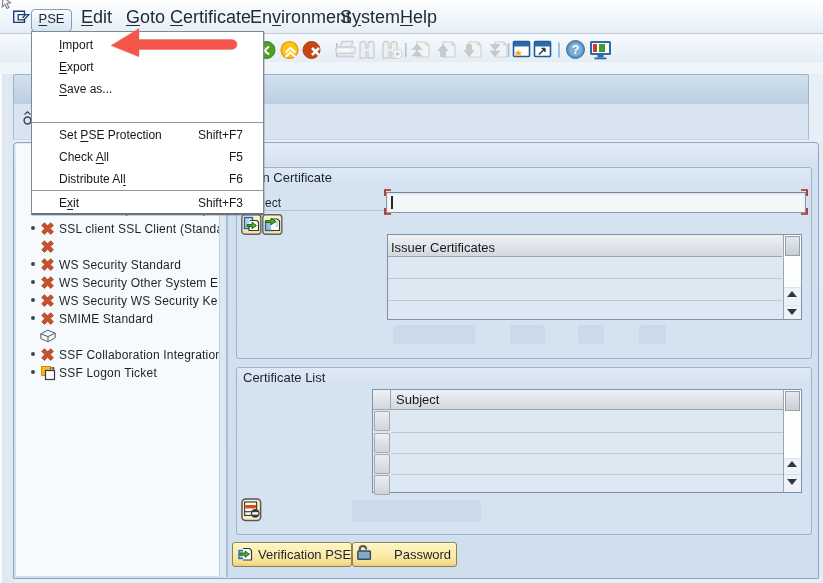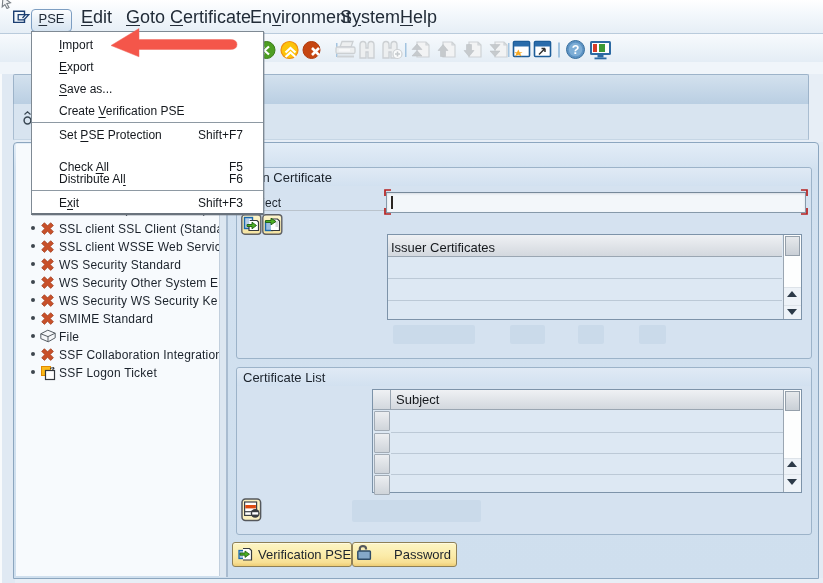--- a/index.html
+++ b/index.html
@@ -165,43 +165,35 @@
 <div class="abs" style="left:226px;top:143px;width:2px;height:434px;background:#a9bcd0;"></div>
 <div class="abs" id="tree">
  <div class="trow" style="top:56px;">
       <span class="tbul"></span>
       <span class="ttext">SSL server (Standard&nbsp;&nbsp;&nbsp;&nbsp;&nbsp;&nbsp;&nbsp;)</span>
     </div>
  <div class="trow" style="top:76px;">
       <span class="tbul"></span>
       <span class="ttext">SSL client SSL Client (Standar</span>
     </div>
- <div class="trow" style="top:94px;">
-      <span class="tbul"></span>
-      <span class="ttext">SSL client WSSE Web Servic</span>
-    </div>
  <div class="trow" style="top:112px;">
       <span class="tbul"></span>
       <span class="ttext">WS Security Standard</span>
     </div>
  <div class="trow" style="top:130px;">
       <span class="tbul"></span>
       <span class="ttext">WS Security Other System E</span>
     </div>
  <div class="trow" style="top:148px;">
       <span class="tbul"></span>
       <span class="ttext">WS Security WS Security Ke</span>
     </div>
  <div class="trow" style="top:166px;padding-left:37px;">
       <span class="tbul"></span>
       <span class="ttext">SMIME Standard</span>
-    </div>
- <div class="trow" style="top:184px;">
-      <span class="tbul"></span>
-      <span class="ttext">File</span>
     </div>
  <div class="trow" style="top:202px;">
       <span class="tbul"></span>
       <span class="ttext">SSF Collaboration Integration</span>
     </div>
  <div class="trow" style="top:220px;">
       <span class="tbul"></span>
       <span class="ttext">SSF Logon Ticket</span>
     </div>
 </div>
@@ -350,24 +342,23 @@
 </svg>
 <svg class="abs" style="left:356px;top:544px;" width="17" height="18" viewBox="0 0 17 18">
  <path d="M3.8,6.8 L3.8,4.6 Q3.8,2.2 6.9,2.2 Q10,2.2 10,4.6 L10,5.6" fill="none" stroke="#55585c" stroke-width="2.2"></path>
  <rect x="1.8" y="7" width="12.6" height="8.2" rx="0.8" fill="#85a8c8" stroke="#2e4b66" stroke-width="1.4"></rect>
 </svg>
 
 <div class="abs" id="menu">
  <div class="menuitem" style="top:2px;"><u>I</u>mport</div>
  <div class="menuitem" style="top:24px;"><u>E</u>xport</div>
  <div class="menuitem" style="top:46px;"><u>S</u>ave as...</div>
- <div class="menuitem" style="top:68px;">Create <u>V</u>erification PSE</div>
  <div class="msep" style="top:90px;"></div>
  <div class="menuitem" style="top:92px;">Set <u>P</u>SE Protection<span class="short">Shift+F7</span></div>
- <div class="menuitem" style="top:114px;margin-top:10px;">Check <u>A</u>ll<span class="short">F5</span></div>
+ <div class="menuitem" style="top:114px;">Check <u>A</u>ll<span class="short">F5</span></div>
  <div class="menuitem" style="top:136px;">Distribute Al<u>l</u><span class="short">F6</span></div>
  <div class="msep" style="top:158px;"></div>
  <div class="menuitem" style="top:160px;">E<u>x</u>it<span class="short">Shift+F3</span></div>
 </div>
 
 <svg class="abs" id="arrow" style="left:108px;top:27px;" width="132" height="35" viewBox="0 0 132 35">
  <path d="M3,18.5 L31,1.5 L31,12.5 L122,12.5 Q129,12.5 129,17.5 Q129,22.5 122,22.5 L31,22.5 L31,29.8 Z" fill="#f4564a" stroke="#ee6a60" stroke-width="0.5"></path>
 </svg>
 
 <svg class="abs" style="left:1px;top:0px;z-index:70;" width="12" height="9" viewBox="0 0 12 9">

